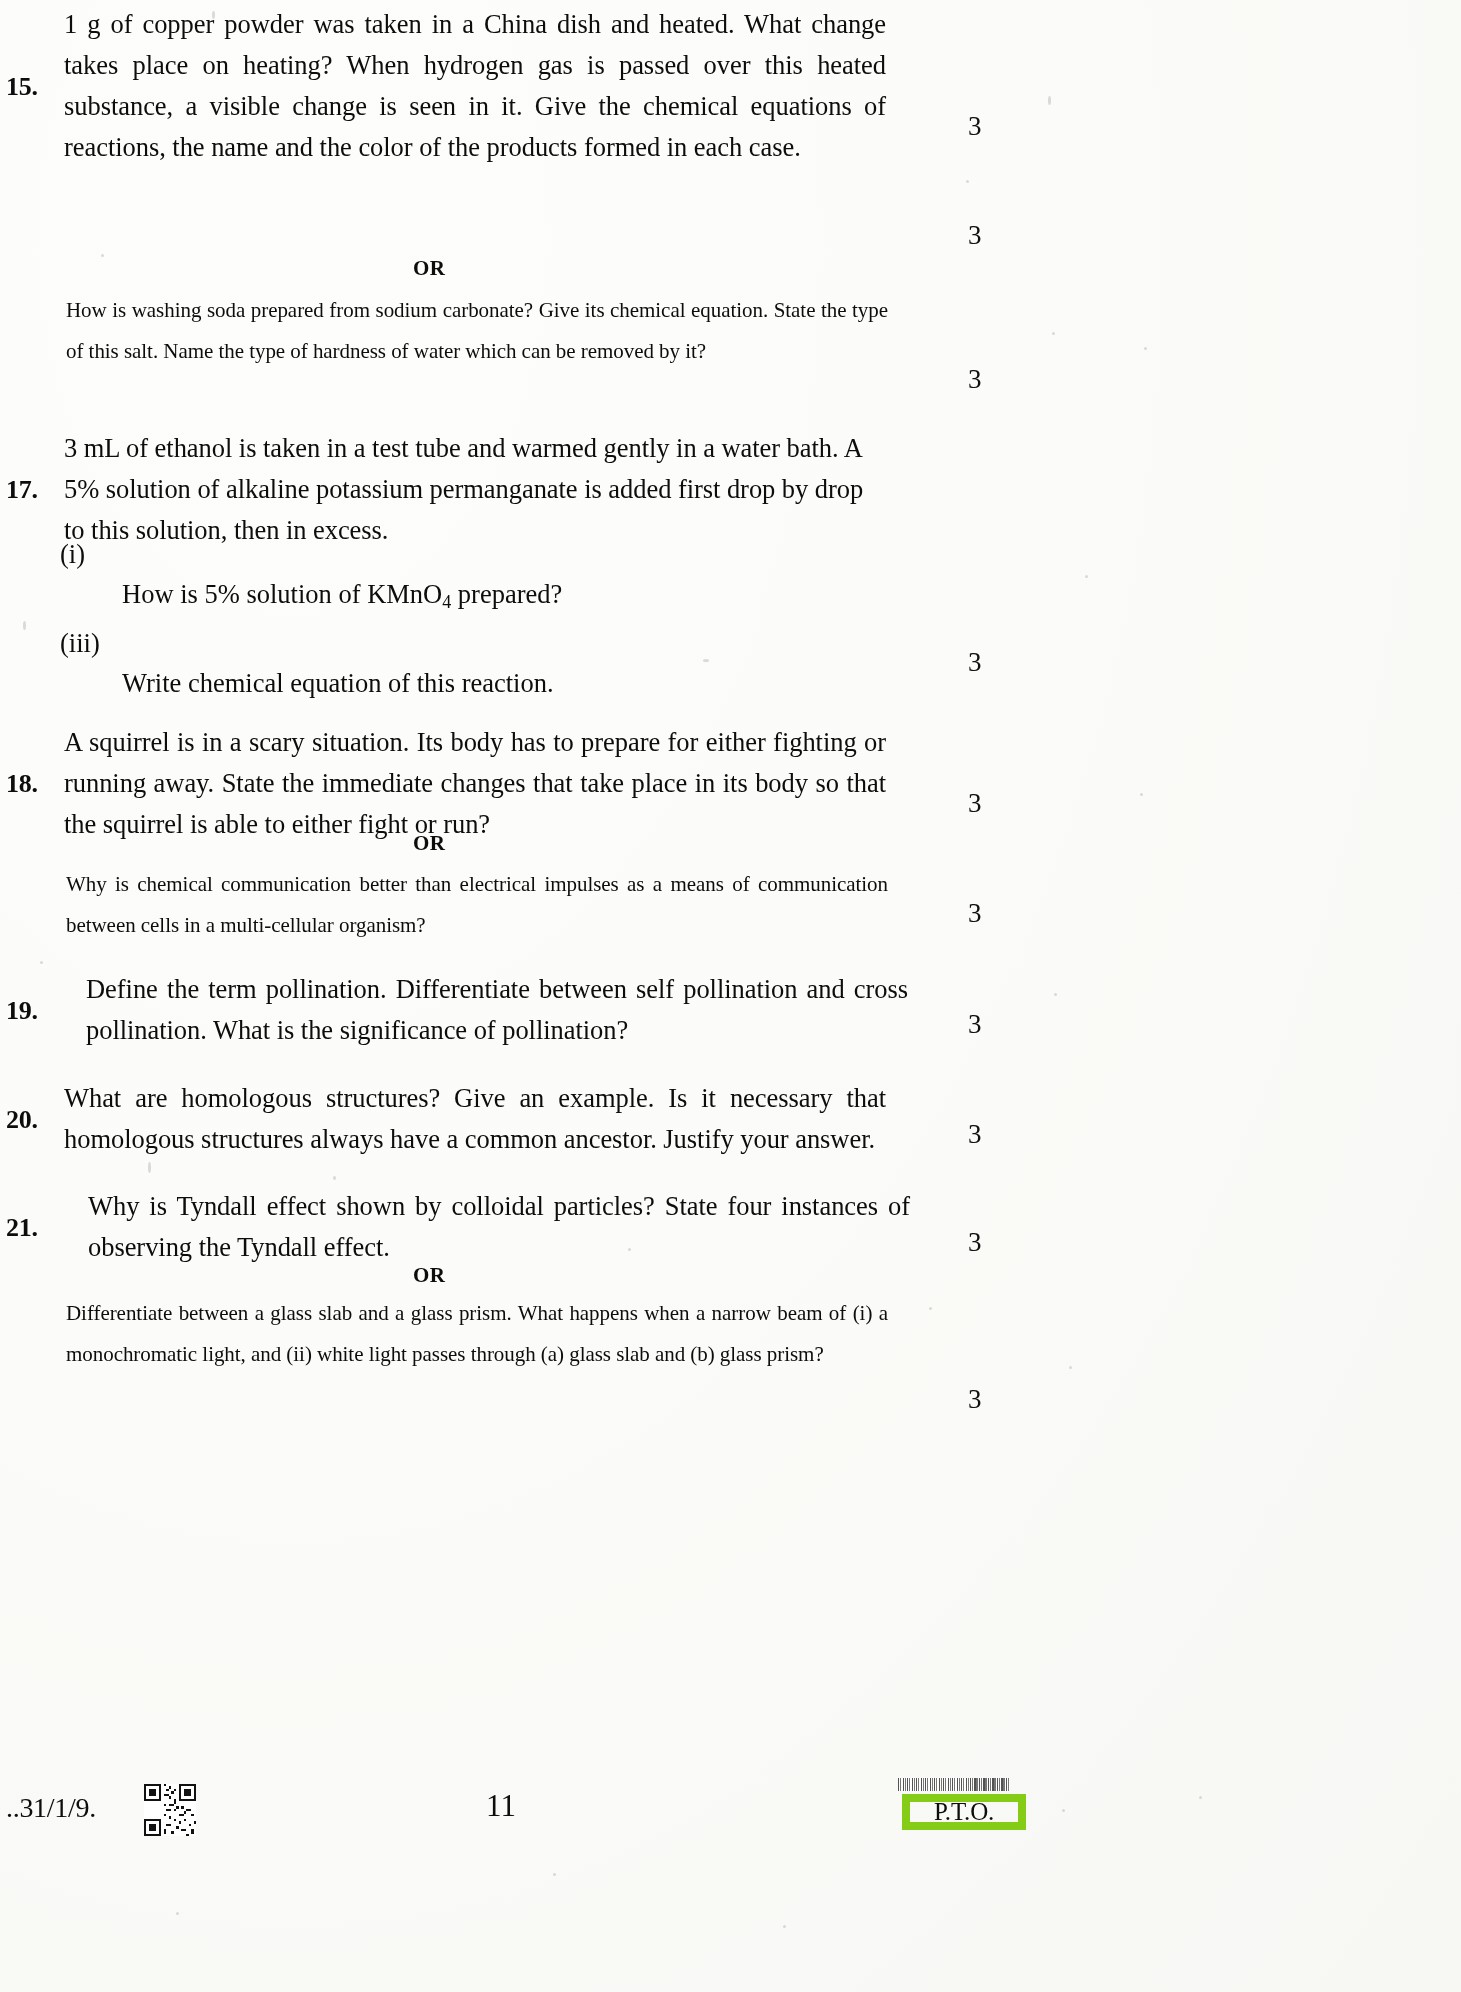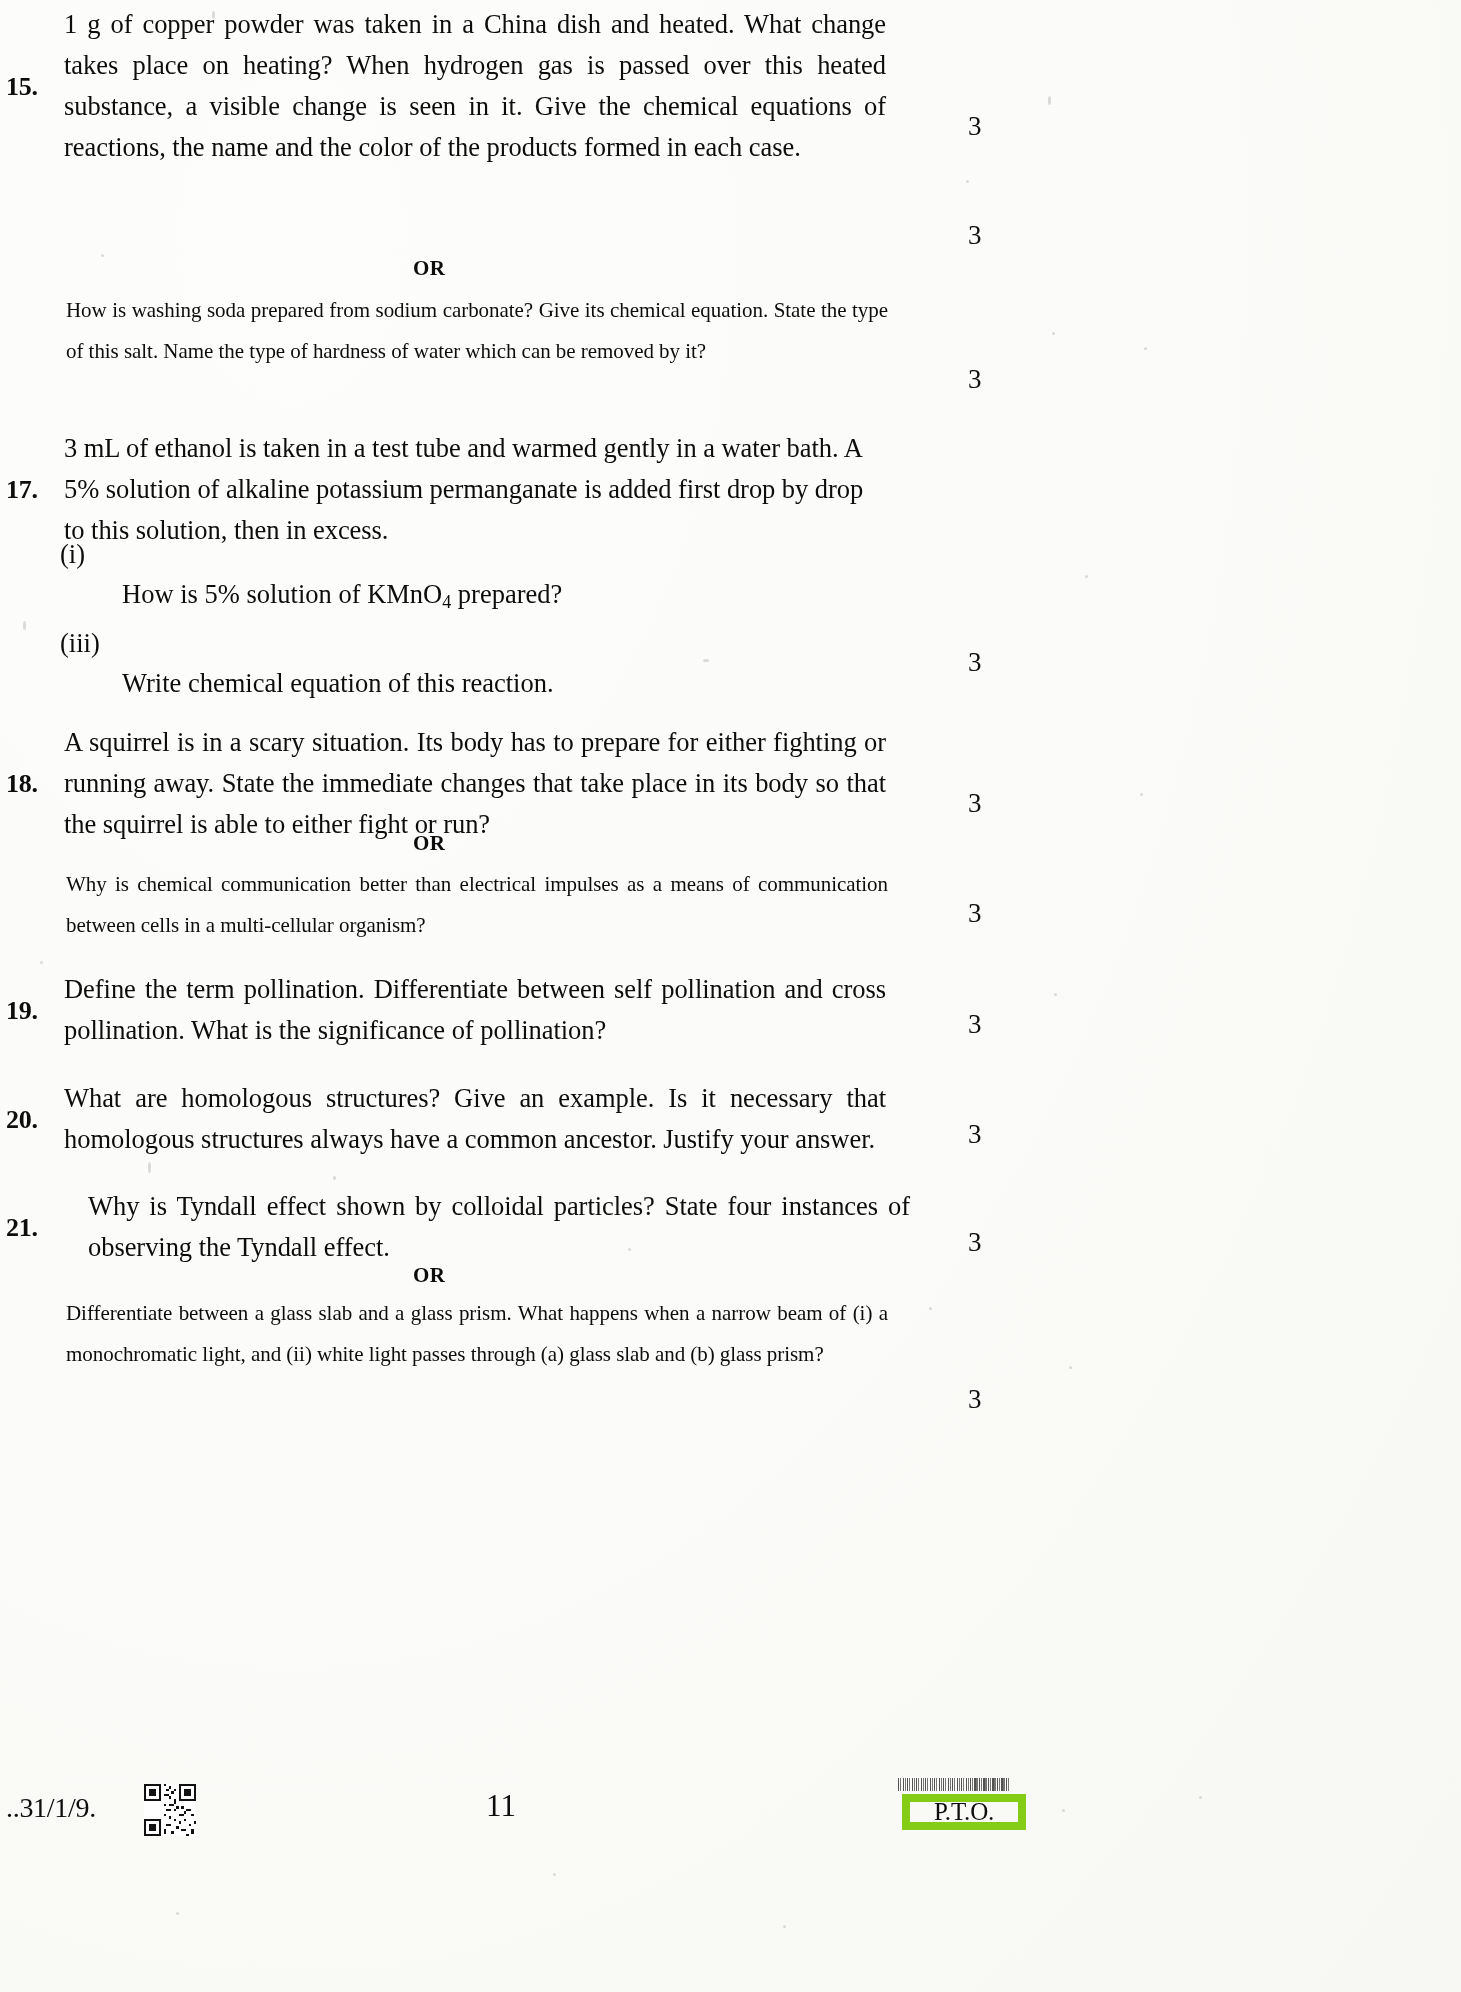--- a/index.html
+++ b/index.html
@@ -221,21 +221,21 @@
     <div class="qnum">18.</div>
     <div class="qbody">A squirrel is in a scary situation. Its body has to prepare for either fighting or running away. State the immediate changes that take place in its body so that the squirrel is able to either fight or run?</div>
   </div>
   <div class="marks" style="left:968px; top:787px;">3</div>
 
   <div class="or" style="left:413px; top:825px;">OR</div>
 
   <div class="para" style="position:absolute; left:66px; top:864px; width:822px;">Why is chemical communication better than electrical impulses as a means of communication between cells in a multi-cellular organism?</div>
   <div class="marks" style="left:968px; top:897px;">3</div>
 
-  <div class="qrow" style="left:6px; top:969px; width:890px;">
+  <div class="qrow" style="left:6px; top:969px; width:890px;gap:22px;">
     <div class="qnum">19.</div>
     <div class="qbody">Define the term pollination. Differentiate between self pollination and cross pollination. What is the significance of pollination?</div>
   </div>
   <div class="marks" style="left:968px; top:1008px;">3</div>
 
   <div class="qrow" style="left:6px; top:1078px; width:890px;">
     <div class="qnum">20.</div>
     <div class="qbody">What are homologous structures? Give an example. Is it necessary that homologous structures always have a common ancestor. Justify your answer.</div>
   </div>
   <div class="marks" style="left:968px; top:1118px;">3</div>

